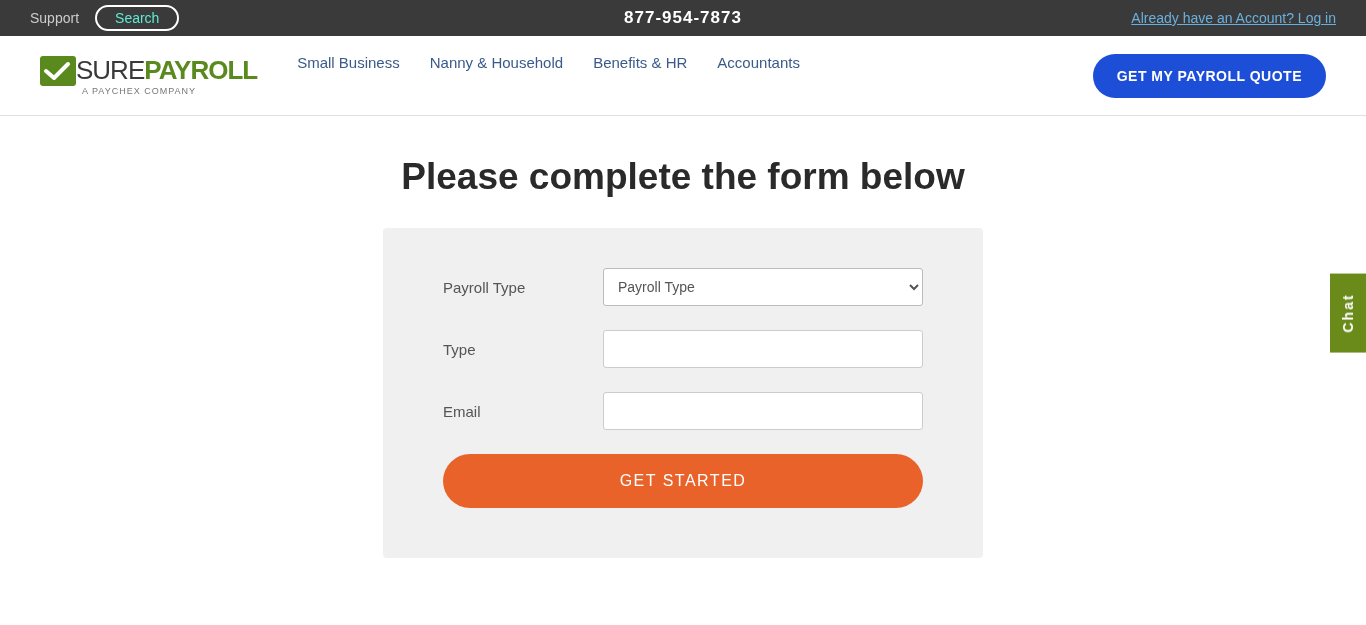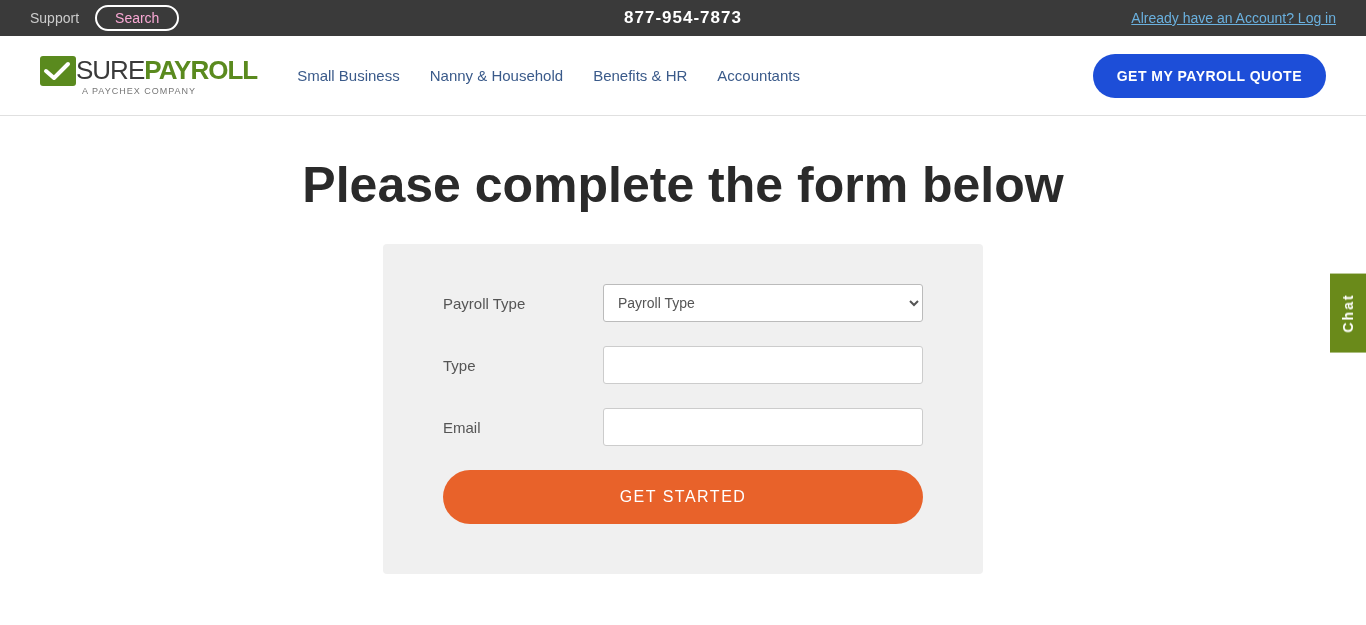--- a/index.html
+++ b/index.html
@@ -17,21 +17,21 @@
     }
     .top-bar-support {
       color: #ccc;
       font-size: 14px;
       margin-right: 16px;
     }
     .top-bar-search-btn {
       border: 2px solid #fff;
       border-radius: 20px;
       background: transparent;
-      color: #f9a8d4;
+      color: #5eead4;
       padding: 3px 18px;
       font-size: 14px;
       cursor: pointer;
       text-align: center;
     }
     .top-bar-phone {
       position: absolute;
       left: 50%;
       transform: translateX(-50%);
       color: #fff;
@@ -79,21 +79,20 @@
     }
     .logo-sub {
       font-size: 9px;
       color: #777;
       letter-spacing: 1px;
       text-transform: uppercase;
       margin-left: 42px;
     }
     .nav {
       display: flex;
-      align-items: center;
       flex: 1;
       gap: 30px;
     }
     .nav-item {
       color: #3a5a8a;
       font-size: 15px;
       cursor: pointer;
       text-decoration: none;
       white-space: nowrap;
     }
@@ -112,21 +111,21 @@
     }
 
     
     .main {
       display: flex;
       flex-direction: column;
       align-items: center;
       padding: 40px 20px 40px;
     }
     .page-title {
-      font-size: 50px;
+      font-size: 37px;
       font-weight: bold;
       color: #2a2a2a;
       margin-bottom: 30px;
     }
 
     
     .form-card {
       background: #f0f0f0;
       border-radius: 4px;
       padding: 40px 60px 50px;

